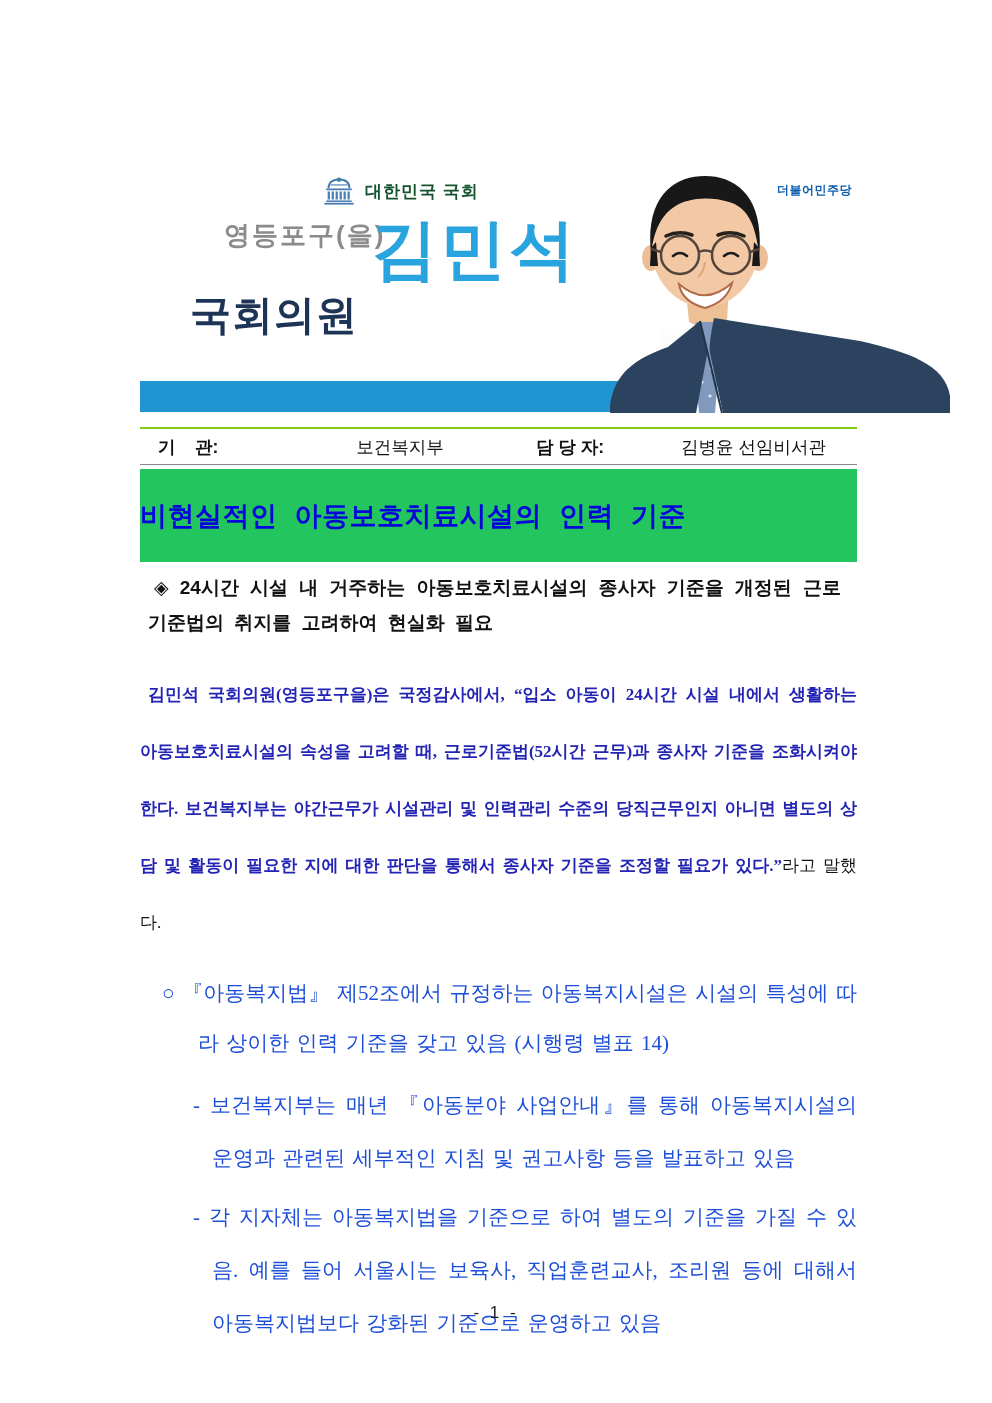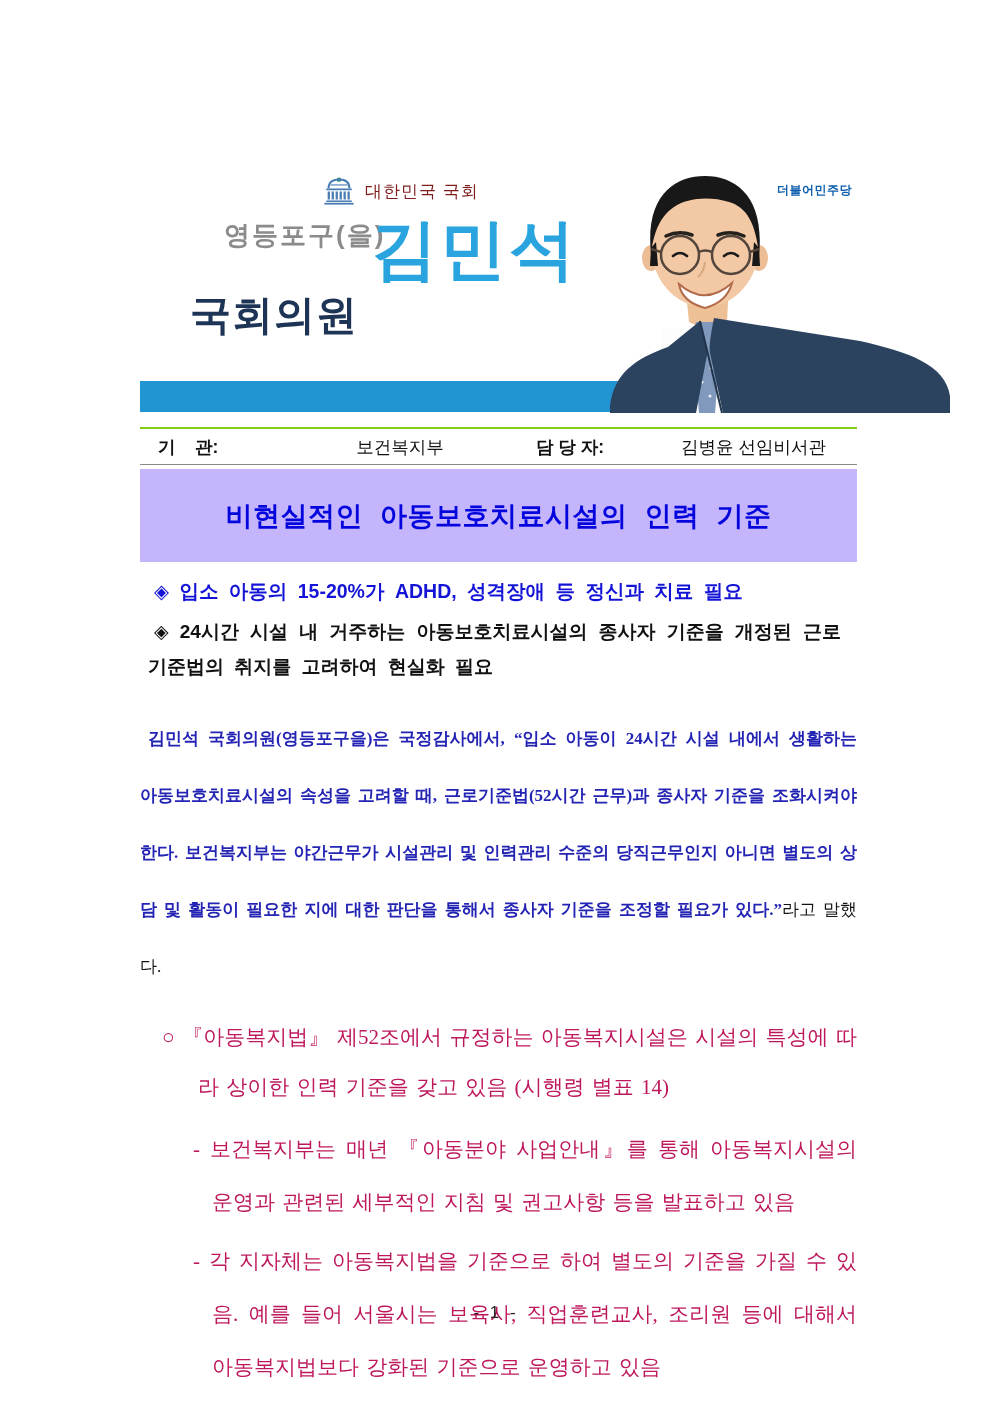--- a/index.html
+++ b/index.html
@@ -7,21 +7,21 @@
     position:relative; width:992px; height:1403px; margin:0 auto;
     background:#ffffff; overflow:hidden;
     font-family:"Liberation Sans","DejaVu Sans",sans-serif;
     -webkit-font-smoothing:antialiased;
   }
   * { box-sizing:border-box; }
 
   
   .assembly-logo { position:absolute; top:176px; left:322px; display:flex; align-items:center; gap:9px; }
   .assembly-logo svg { display:block; }
-  .assembly-label { font-size:17px; font-weight:400; color:#7f1d1d; letter-spacing:1px; }
+  .assembly-label { font-size:17px; font-weight:700; color:#14532d; letter-spacing:1px; }
 
   .district    { position:absolute; top:218px; left:224px; font-size:26px; font-weight:800; color:#8b8b8b; letter-spacing:2px; }
   .member-title{ position:absolute; top:248px; left:190px; font-size:41px; font-weight:800; color:#1d3456; letter-spacing:1px;margin-top:40px; }
   .member-name { position:absolute; top:212px; left:371px; font-size:66px; font-weight:900; color:#29a4de; letter-spacing:3px; line-height:1.15; }
 
   .press-box {
     position:absolute; top:310px; left:190px; width:380px; height:38px;
     background:#1b2e4d; color:#ffffff; display:flex; align-items:center; justify-content:center;
     font-size:24px; font-weight:800; letter-spacing:3px;
   }
@@ -45,42 +45,42 @@
   .info-row {
     display:flex; align-items:center; height:38px;
     border-top:2px solid #84cc16; border-bottom:1.5px solid #8a8a8a;
     font-size:17.5px; color:#111;
   }
   .info-row .c1 { width:170px; padding-left:18px; font-weight:700; white-space:pre; }
   .info-row .c2 { width:180px; text-align:center; }
   .info-row .c3 { width:160px; text-align:center; font-weight:700; white-space:pre; }
   .info-row .c4 { flex:1; text-align:center; }
 
-  .title-box { margin-top:4px; height:93px; background:#c4b5fd; display:flex; align-items:center; justify-content:center; }
+  .title-box { margin-top:4px; height:93px; background:#22c55e; display:flex; align-items:center; }
   .title-box .title { font-size:27px; font-weight:800; color:#0404dd; word-spacing:9px; letter-spacing:.5px; }
 
   .hbullet1 {
     margin:14px 0 0 14px; font-size:19.5px; font-weight:800; color:#1414d6;
     word-spacing:5px; line-height:30px;
   }
   .hbullet2 {
     margin:8px 16px 0 8px; text-indent:6px; font-size:19px; font-weight:700; color:#111;
     word-spacing:5px; line-height:35px; text-align:justify;
   }
 
   .serif { font-family:"Liberation Serif","DejaVu Serif",serif; }
 
   .quote-para {
     margin-top:26px; font-size:17px; line-height:57px;
     text-align:justify; text-indent:8px; word-spacing:2px;
   }
   .quote-para .quote-text   { color:#2424b4; font-weight:700; }
   .quote-para .quote-suffix { color:#121212; }
 
-  .body-item { font-size:21px; color:#be185d; text-align:justify; word-spacing:2px; }
+  .body-item { font-size:21px; color:#1d4ed8; text-align:justify; word-spacing:2px; }
   .item-law   { margin-top:16px; line-height:50px; padding-left:58px; text-indent:-36px; }
   .item-sub1  { margin-top:11px; line-height:53px; padding-left:72px; text-indent:-19px; }
   .item-sub2  { margin-top:6px;  line-height:53px; padding-left:72px; text-indent:-19px; }
 
   .page-number {
     position:absolute; top:1303px; left:0; width:992px; text-align:center;
     font-size:17px; color:#222; letter-spacing:3px;
   }
 </style>
 </head>
@@ -169,21 +169,20 @@
       <span class="c1">기    관:</span>
       <span class="c2">보건복지부</span>
       <span class="c3">담 당 자:</span>
       <span class="c4">김병윤 선임비서관</span>
     </div>
 
     <div class="title-box">
       <span class="title">비현실적인 아동보호치료시설의 인력 기준</span>
     </div>
 
-    <div class="hbullet1">◈ 입소 아동의 15-20%가 ADHD, 성격장애 등 정신과 치료 필요</div>
     <div class="hbullet2">◈ 24시간 시설 내 거주하는 아동보호치료시설의 종사자 기준을 개정된 근로기준법의 취지를 고려하여 현실화 필요</div>
 
     <p class="quote-para serif">
       <span class="quote-text">김민석 국회의원(영등포구을)은 국정감사에서, “입소 아동이 24시간 시설 내에서 생활하는 아동보호치료시설의 속성을 고려할 때, 근로기준법(52시간 근무)과 종사자 기준을 조화시켜야 한다. 보건복지부는 야간근무가 시설관리 및 인력관리 수준의 당직근무인지 아니면 별도의 상담 및 활동이 필요한 지에 대한 판단을 통해서 종사자 기준을 조정할 필요가 있다.”</span><span class="quote-suffix">라고 말했다.</span>
     </p>
 
     <div class="body-item item-law serif">○ 『아동복지법』 제52조에서 규정하는 아동복지시설은 시설의 특성에 따라 상이한 인력 기준을 갖고 있음 (시행령 별표 14)</div>
     <div class="body-item item-sub1 serif">- 보건복지부는 매년 『아동분야 사업안내』를 통해 아동복지시설의 운영과 관련된 세부적인 지침 및 권고사항 등을 발표하고 있음</div>
     <div class="body-item item-sub2 serif">- 각 지자체는 아동복지법을 기준으로 하여 별도의 기준을 가질 수 있음. 예를 들어 서울시는 보육사, 직업훈련교사, 조리원 등에 대해서 아동복지법보다 강화된 기준으로 운영하고 있음</div>
 

